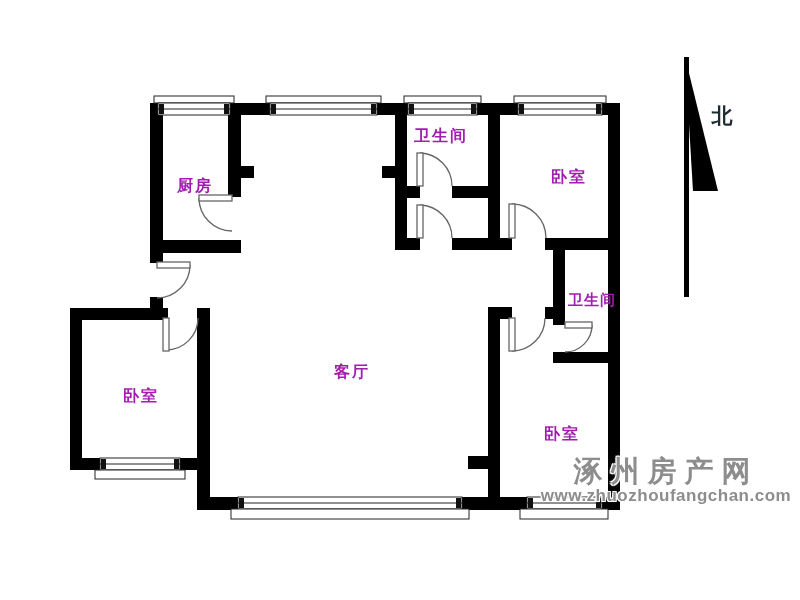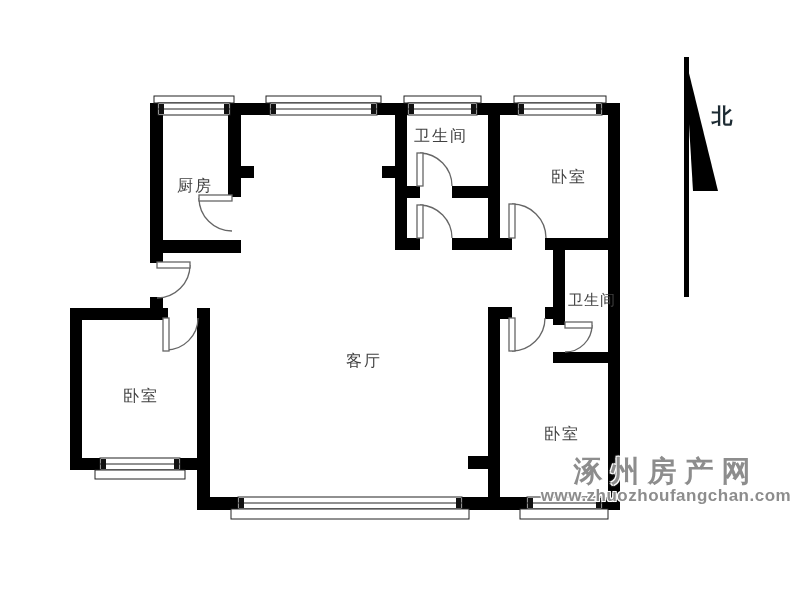--- a/index.html
+++ b/index.html
@@ -3,22 +3,23 @@
 <meta charset="utf-8">
 <style>
   html,body{margin:0;padding:0;background:#ffffff;}
   .stage{
     position:relative;width:800px;height:600px;background:#ffffff;overflow:hidden;
     font-family:"Liberation Serif","DejaVu Serif",serif;
   }
   .plan-svg{position:absolute;left:0;top:0;}
   .room-label{
     position:absolute;transform:translate(-50%,-50%);
-    color:#404040;font-size:16px;letter-spacing:2px;white-space:nowrap;
+    color:#a21caf;font-size:16px;letter-spacing:2px;white-space:nowrap;
     font-family:"Liberation Serif","DejaVu Serif",serif;
+    font-weight:bold;
   }
   .compass-label{
     position:absolute;transform:translate(-50%,-50%);
     color:#1d2b33;font-size:21px;font-weight:bold;white-space:nowrap;
   }
   .watermark{
     position:absolute;left:528px;top:456px;width:276px;text-align:center;
     color:#8d8d8d;font-weight:bold;line-height:1.05;
     font-family:"Liberation Sans","DejaVu Sans",sans-serif;
   }
@@ -179,21 +180,21 @@
       <polygon points="685,57 718,191 693,191"></polygon>
     </g>
   </svg>
 
   <div class="room-label" style="left:195px;top:186px;">厨房</div>
 
   <div class="room-label" style="left:441px;top:136px;">卫生间</div>
 
   <div class="room-label" style="left:569px;top:177px;">卧室</div>
 
-  <div class="room-label" style="left:352px;top:361px;margin-left:12px;">客厅</div>
+  <div class="room-label" style="left:352px;top:372px;">客厅</div>
 
   <div class="room-label" style="left:592px;top:300px;font-size:15px;letter-spacing:1px;">卫生间</div>
 
   <div class="room-label" style="left:562px;top:434px;">卧室</div>
 
   <div class="room-label" style="left:141px;top:396px;">卧室</div>
 
   <div class="compass-label" style="left:722px;top:116px;">北</div>
 
   <div class="watermark">

